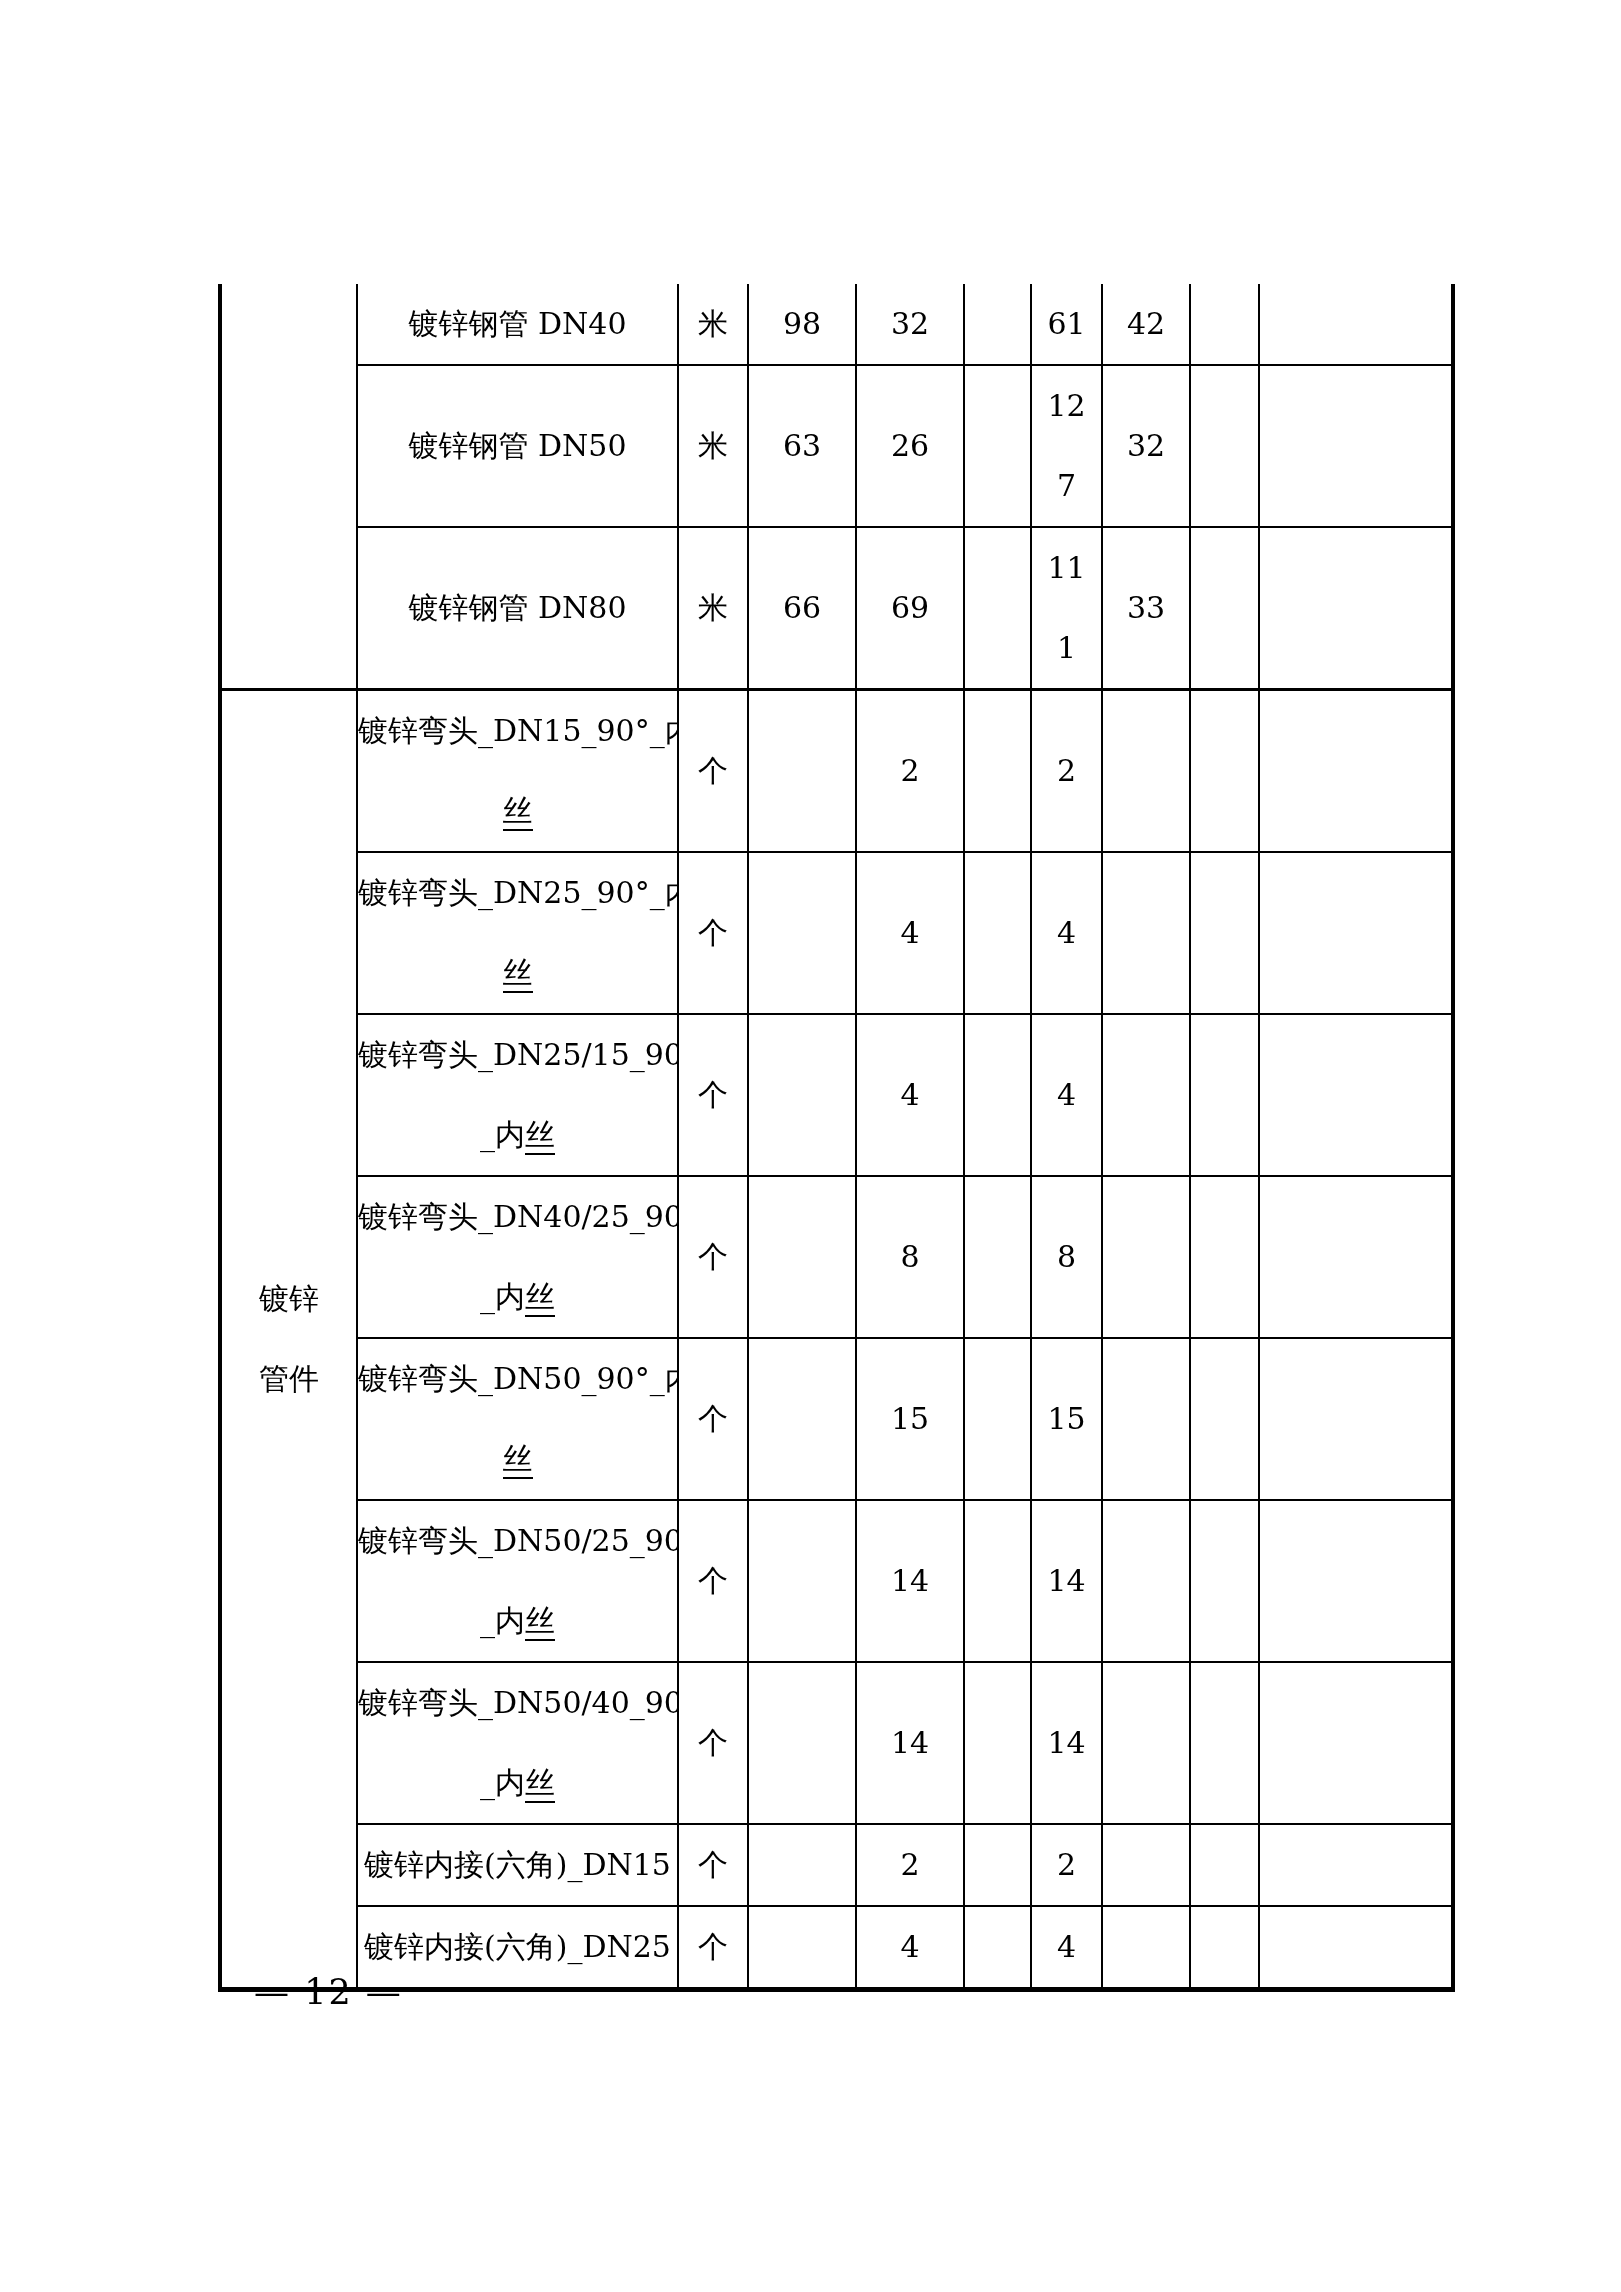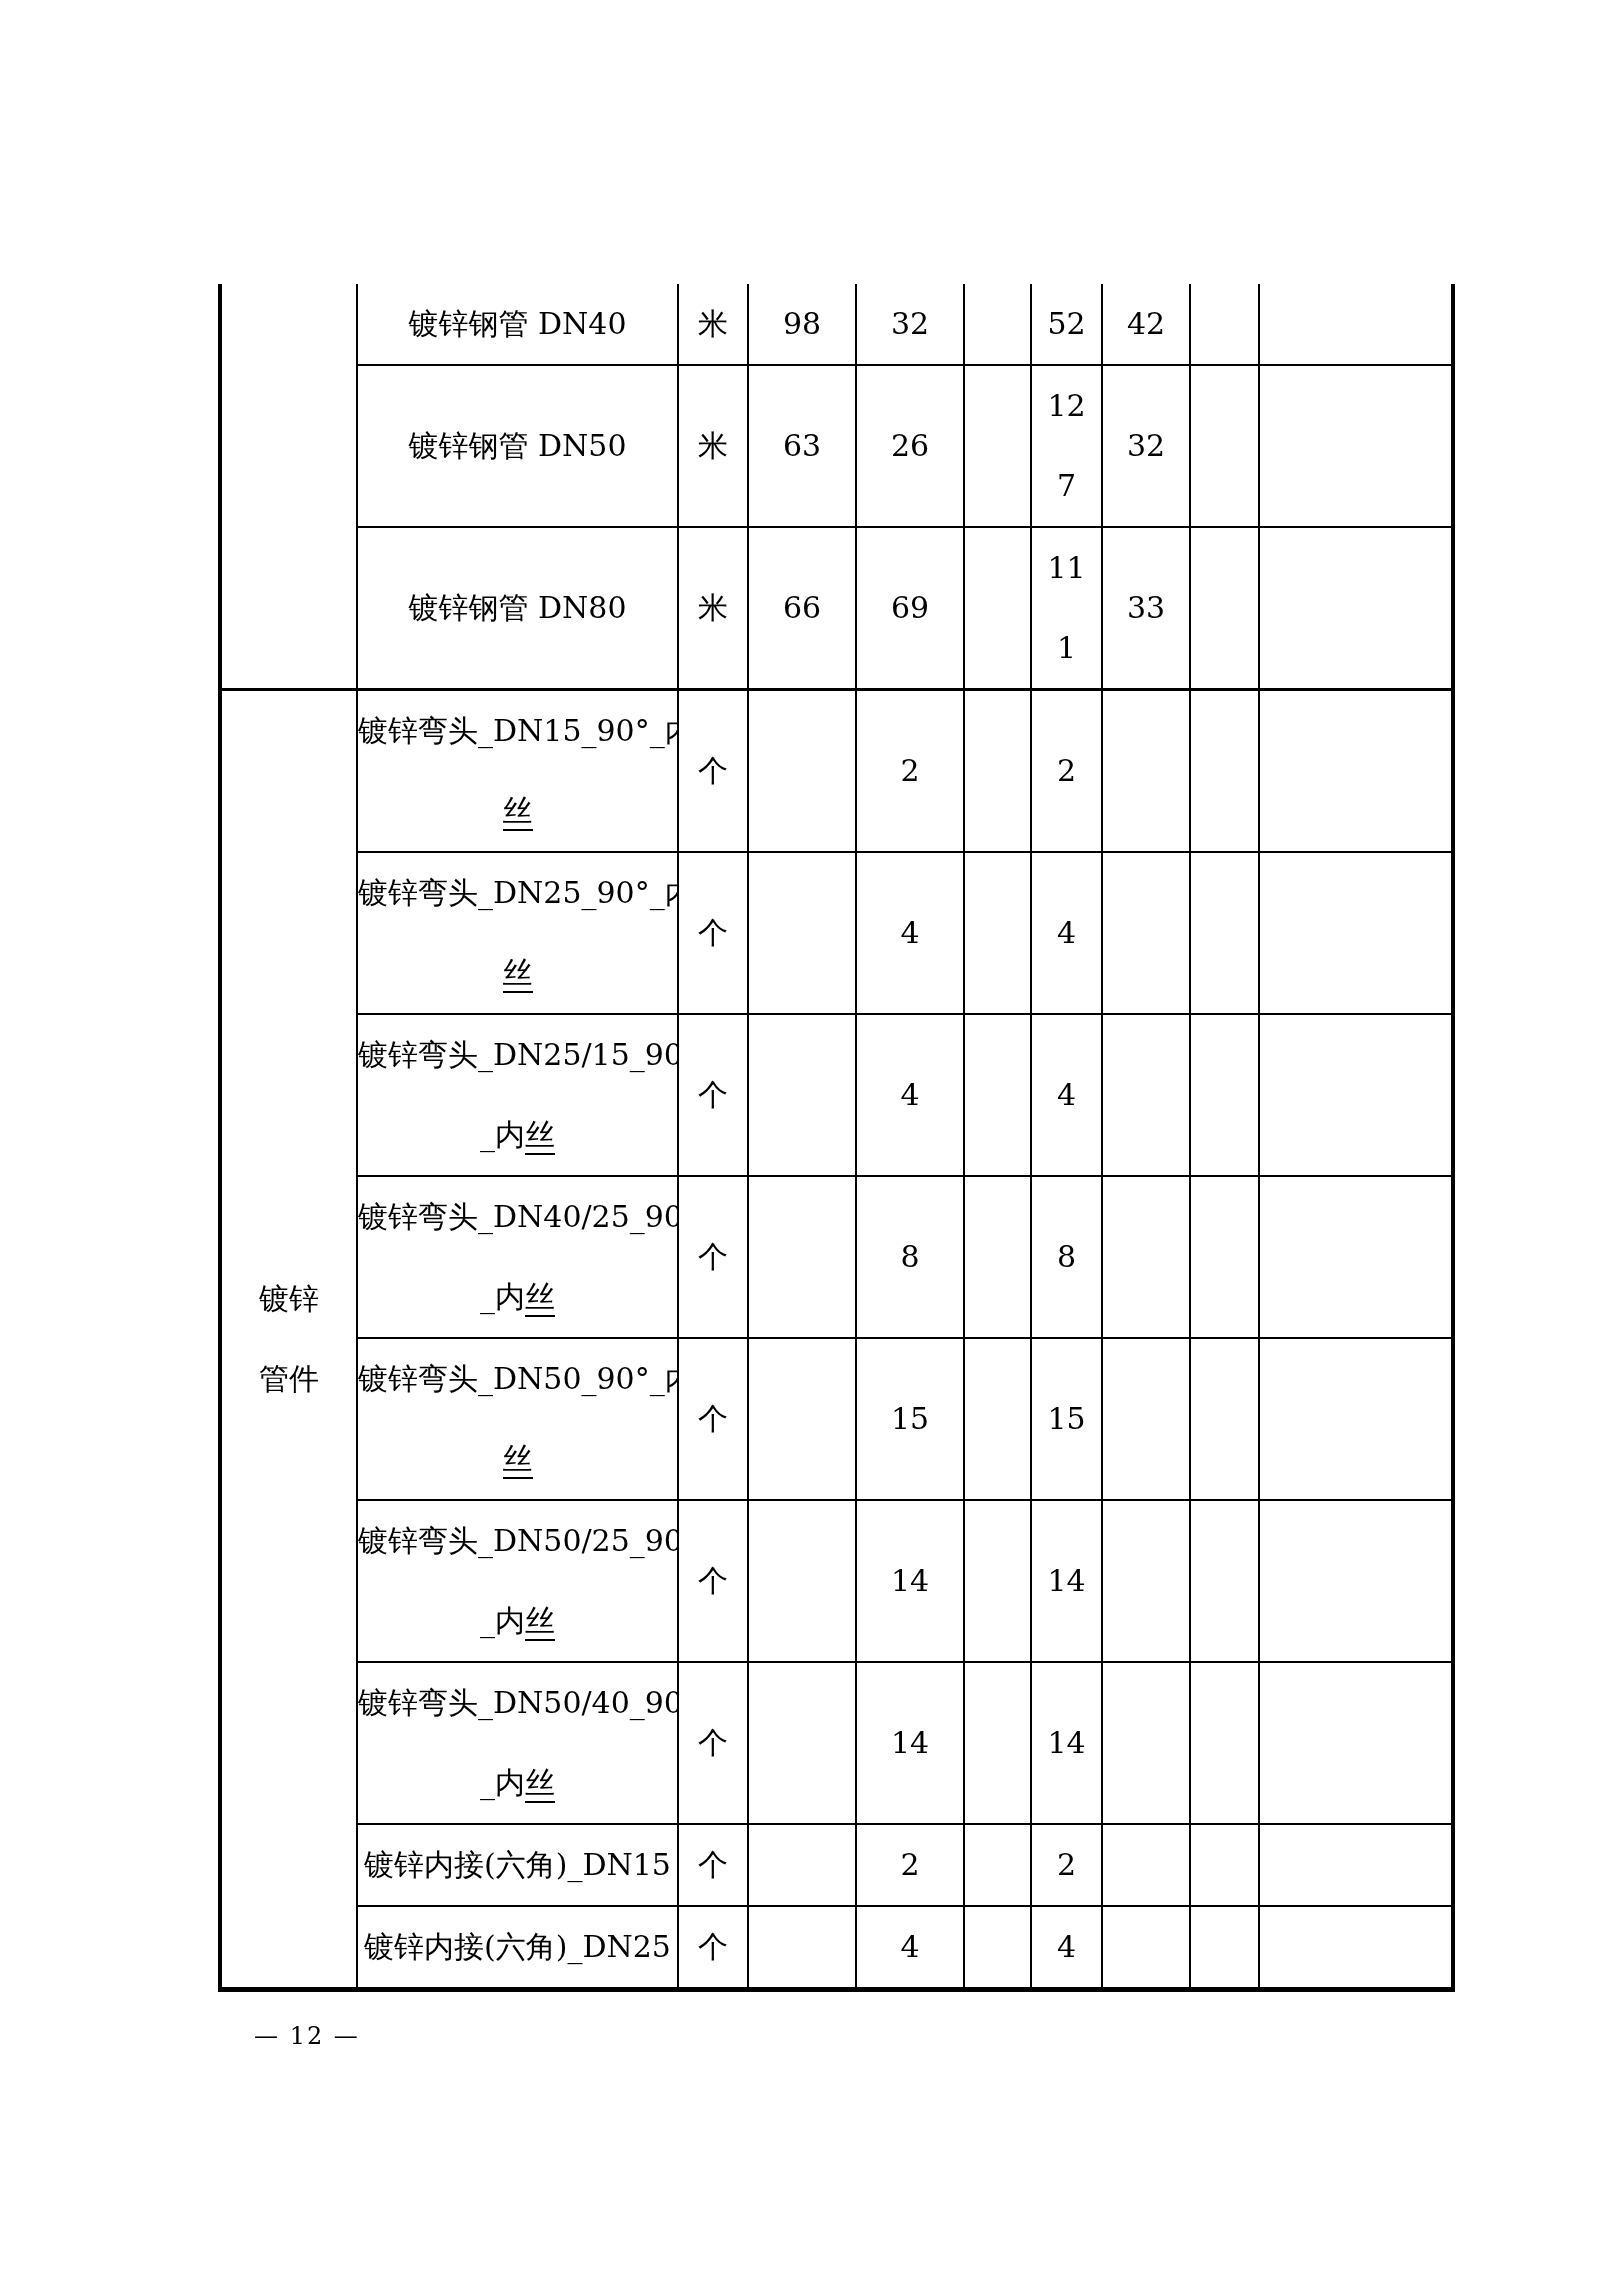--- a/index.html
+++ b/index.html
@@ -59,22 +59,22 @@
     white-space: normal;
     line-height: 80px;
   }
   .usilk {
     border-bottom: 2.9px solid #000;
     padding-bottom: 1px;
   }
   .footer {
     position: absolute;
     left: 254px;
-    top: 1996px;
-    font-size: 24px;
+    top: 1952px;
+    font-size: 35px;
     line-height: 80px;
     letter-spacing: 2px;
   }
 </style>
 </head>
 <body>
 
 <table class="mat">
   <colgroup>
     <col style="width:137px">
@@ -90,21 +90,21 @@
   </colgroup>
   <tbody id="tbody">
       <tr class="first" style="height: 80px;">
         <td class="label" rowspan="3"></td>
         <td class="name">镀锌钢管 DN40</td>
         <td>米</td>
         <td>98</td>
         <td>32</td>
         <td></td>
         <td>
-          <div class="narrow">52</div>
+          <div class="narrow">61</div>
         </td>
         <td>42</td>
         <td></td>
         <td></td>
       </tr>
       <tr class="" style="height: 161px;">
         <td class="name">镀锌钢管 DN50</td>
         <td>米</td>
         <td>63</td>
         <td>26</td>

